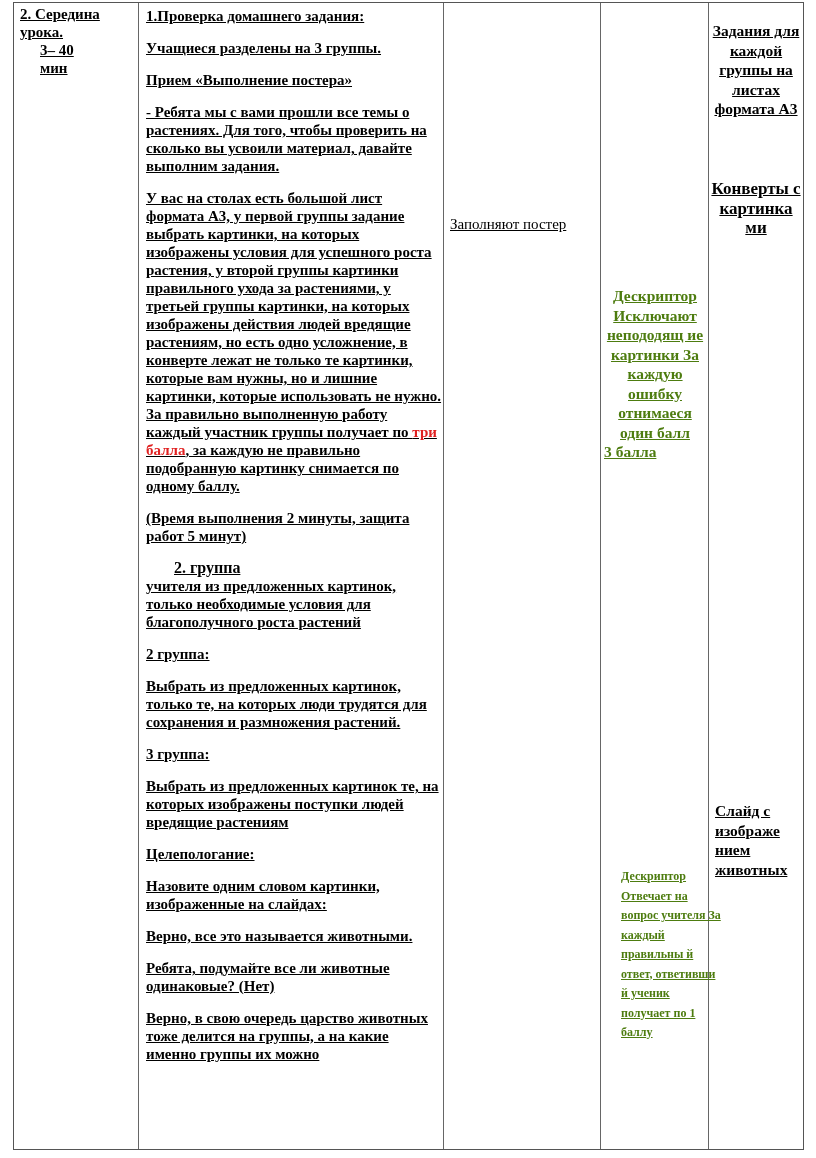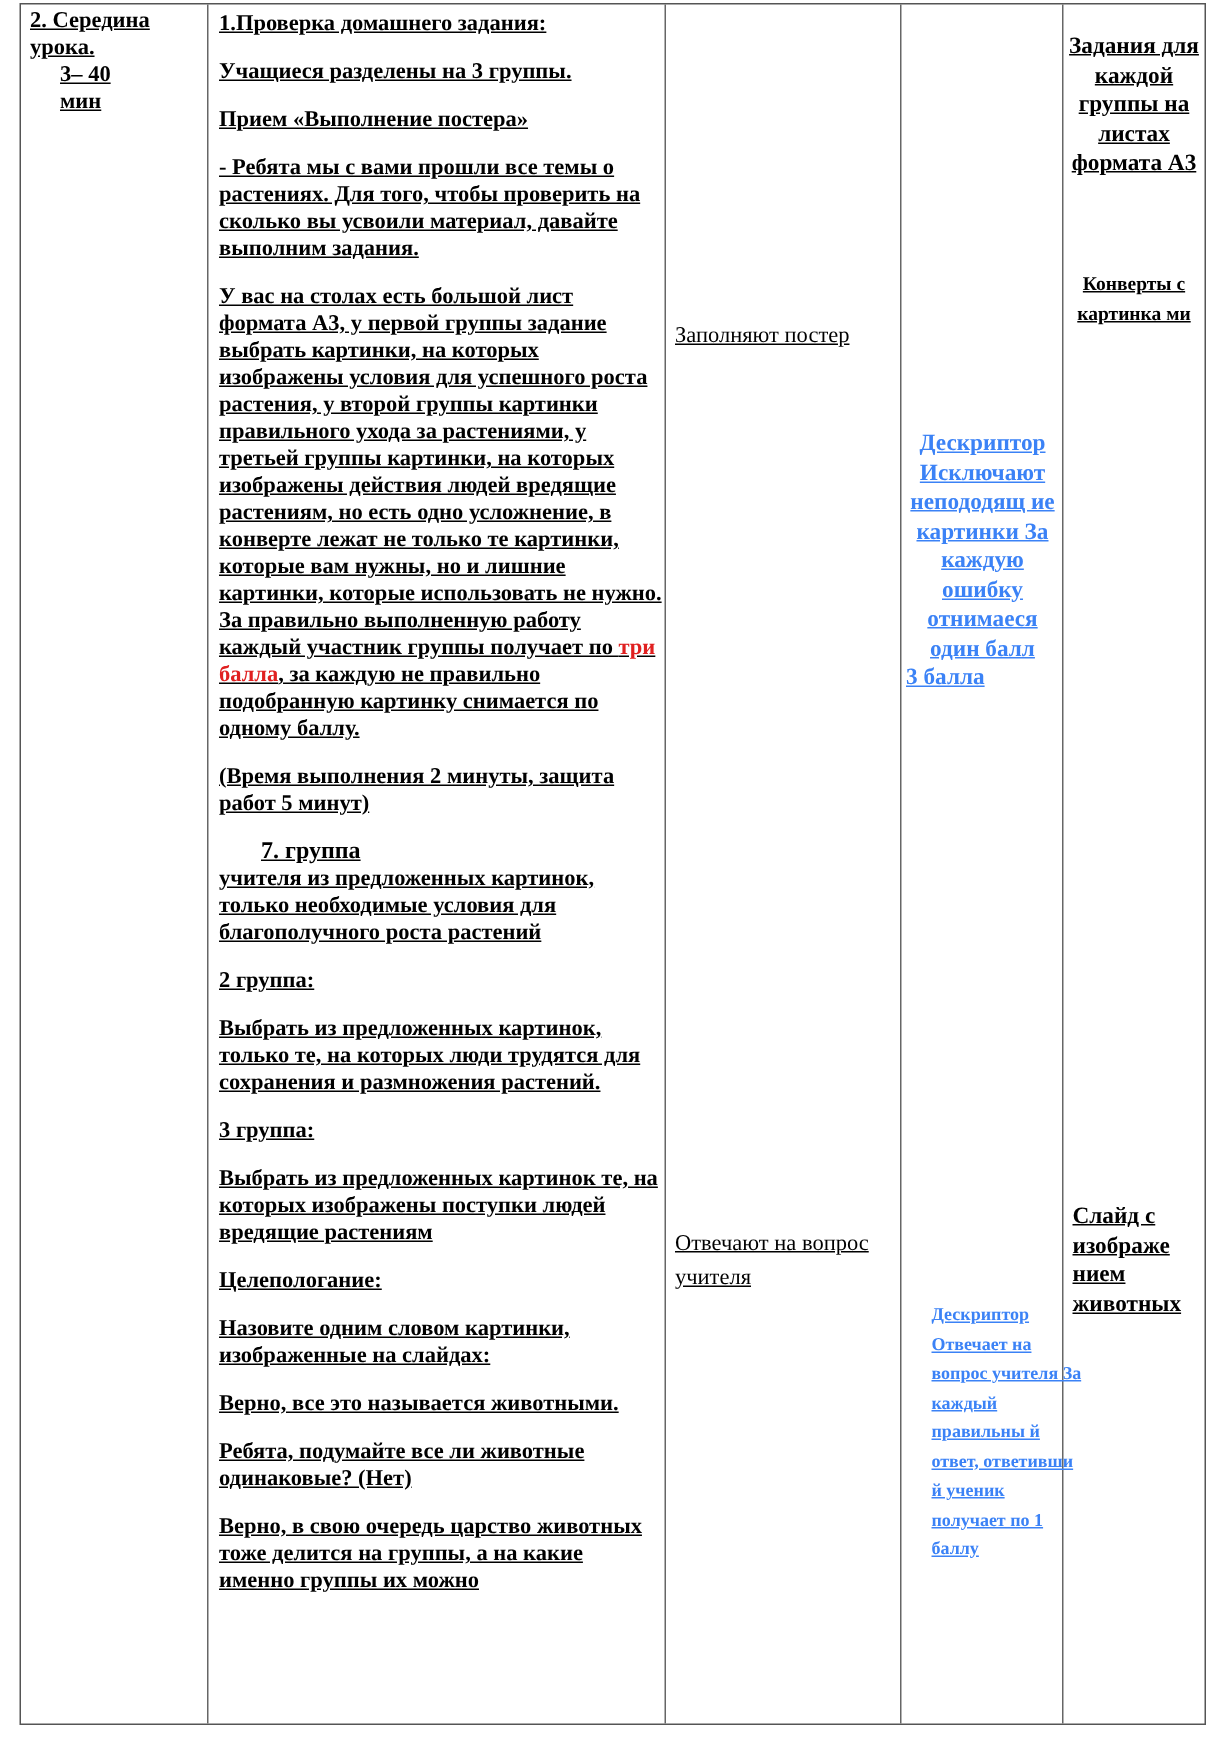--- a/index.html
+++ b/index.html
@@ -18,21 +18,21 @@
     .t { position: absolute; font-size: 15px; line-height: 18px; font-weight: bold; text-decoration: underline; }
     .stage { left: 6px; top: 2px; width: 118px; }
     .stage .l1 { display: block; }
     .stage .ind { display: block; text-align: left; padding-left: 20px; }
     .main { left: 7px; top: 4px; width: 296px; }
     .main p { margin-bottom: 14px; }
     .main .red { color: #e02020; }
     .main .grp { font-size: 16px; padding-left: 28px; margin-top: 4px; }
     .main .grp + p { margin-top: 0; }
     .norm { font-weight: normal; font-size: 15px; line-height: 23px; }
-    .blue { color: #3b82f6; text-align: center; }
+    .blue { color: #4d7c0f; text-align: center; }
     .blue .left { text-align: left; display: block; }
     .res { text-align: center; }
   </style>
 </head>
 <body>
 
 <div class="tbl">
   <div class="col c1">
     <div class="t stage">
       <span class="l1">2. Середина урока.</span>
@@ -42,45 +42,44 @@
   </div>
 
   <div class="col c2">
     <div class="t main">
       <p>1.Проверка домашнего задания:</p>
       <p>Учащиеся разделены на 3 группы.</p>
       <p>Прием «Выполнение постера»</p>
       <p>- Ребята мы с вами  прошли все темы о растениях. Для того, чтобы проверить на сколько вы усвоили материал, давайте выполним задания.</p>
       <p><span>У вас на столах есть большой лист формата А3, у первой группы задание выбрать картинки, на которых изображены условия для успешного роста растения, у второй группы картинки правильного ухода за растениями,  у третьей группы картинки, на которых изображены действия людей вредящие растениям, но есть одно усложнение, в конверте лежат не только те картинки, которые вам нужны, но и лишние картинки, которые использовать не нужно. За правильно выполненную работу каждый участник группы получает по </span><span class="red">три балла</span><span>, за каждую не правильно подобранную картинку снимается по одному баллу.</span></p>
       <p>(Время выполнения 2 минуты, защита работ 5 минут)</p>
-      <div class="grp">7.   группа</div>
+      <div class="grp">2.   группа</div>
       <p>учителя из предложенных картинок, только необходимые условия для благополучного роста растений</p>
       <p>2 группа:</p>
       <p>Выбрать из предложенных картинок, только те, на которых люди трудятся для сохранения и размножения растений.</p>
       <p>3 группа:</p>
       <p>Выбрать из предложенных картинок те, на которых изображены поступки людей вредящие растениям</p>
       <p>Целепологание:</p>
       <p>Назовите одним словом картинки, изображенные на слайдах:</p>
       <p>Верно, все это называется животными.</p>
       <p>Ребята, подумайте все ли животные одинаковые? (Нет)</p>
       <p>Верно, в свою очередь царство животных тоже делится на группы, а на какие именно группы их можно</p>
     </div>
   </div>
 
   <div class="col c3">
     <div class="t norm" style="left:6px; top:210px; width:148px;">Заполняют постер</div>
-    <div class="t norm" style="left:6px; top:815px; width:148px;">Отвечают на вопрос учителя</div>
   </div>
 
   <div class="col c4">
     <div class="t blue" style="left:3px; top:283px; width:102px; line-height:19.5px; font-size:15.5px;">
       <span>Дескриптор Исключают непододящ ие картинки За каждую ошибку отнимаеся один балл</span>
       <span class="left">3 балла</span>
     </div>
     <div class="t blue" style="left:20px; top:864px; width:100px; line-height:19.5px; font-size:12px; text-align:left;">Дескриптор Отвечает на вопрос учителя За каждый правильны й ответ, ответивши й ученик получает по 1 баллу</div>
   </div>
 
   <div class="col c5">
     <div class="t res" style="left:2px; top:18px; width:90px; line-height:19.5px; font-size:15.5px;">Задания для каждой группы на листах формата А3</div>
-    <div class="t res" style="left:2px; top:176px; width:90px; line-height:19.5px; font-size:13px;">Конверты с картинка ми</div>
+    <div class="t res" style="left:2px; top:176px; width:90px; line-height:19.5px; font-size:17px;">Конверты с картинка ми</div>
     <div class="t" style="left:6px; top:798px; width:86px; line-height:19.5px; font-size:15.5px;">Слайд с изображе нием животных</div>
   </div>
 </div>
 
 </body></html>

